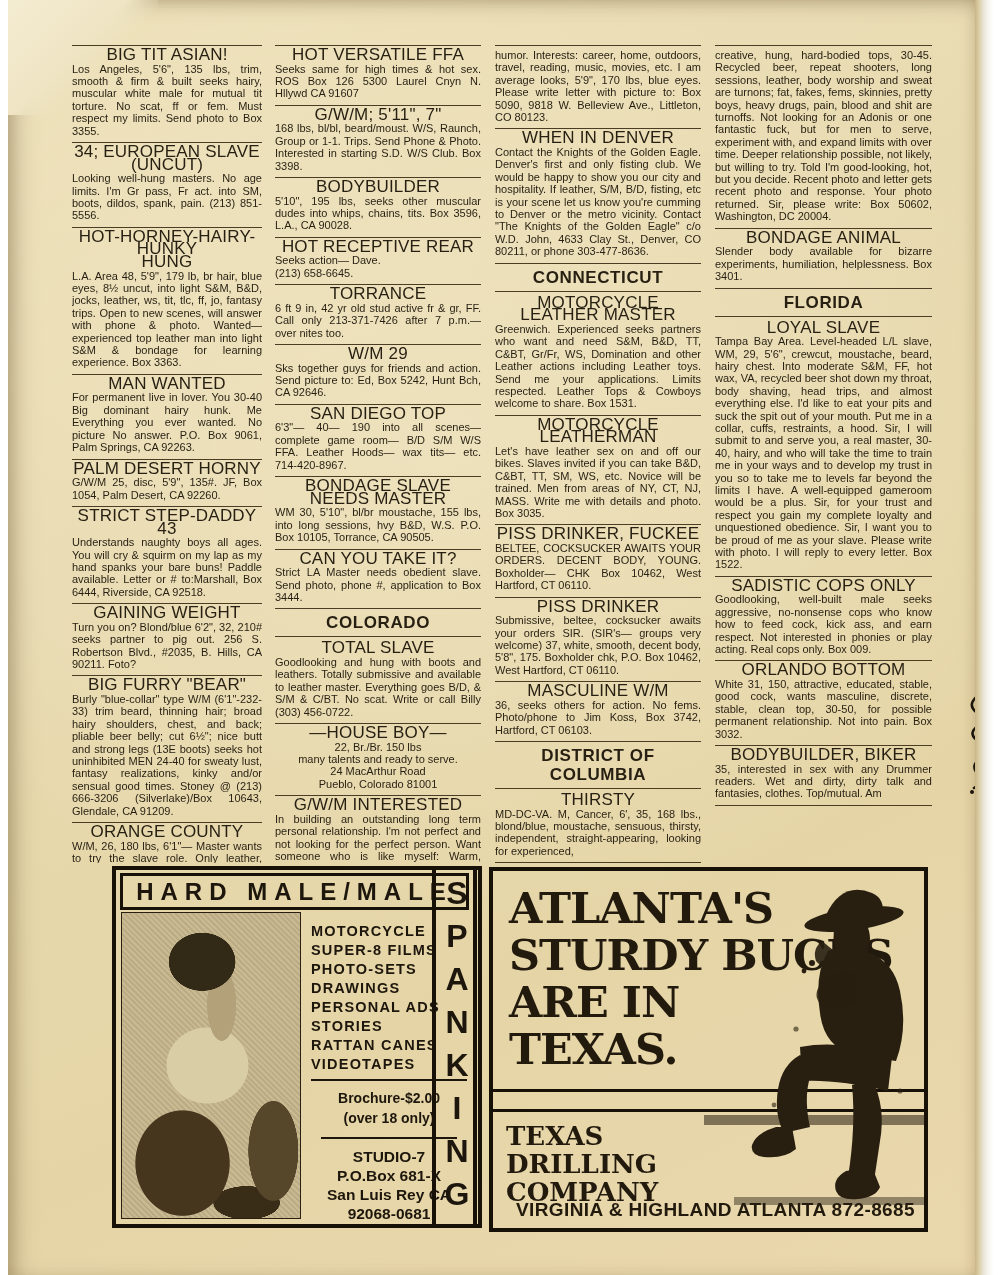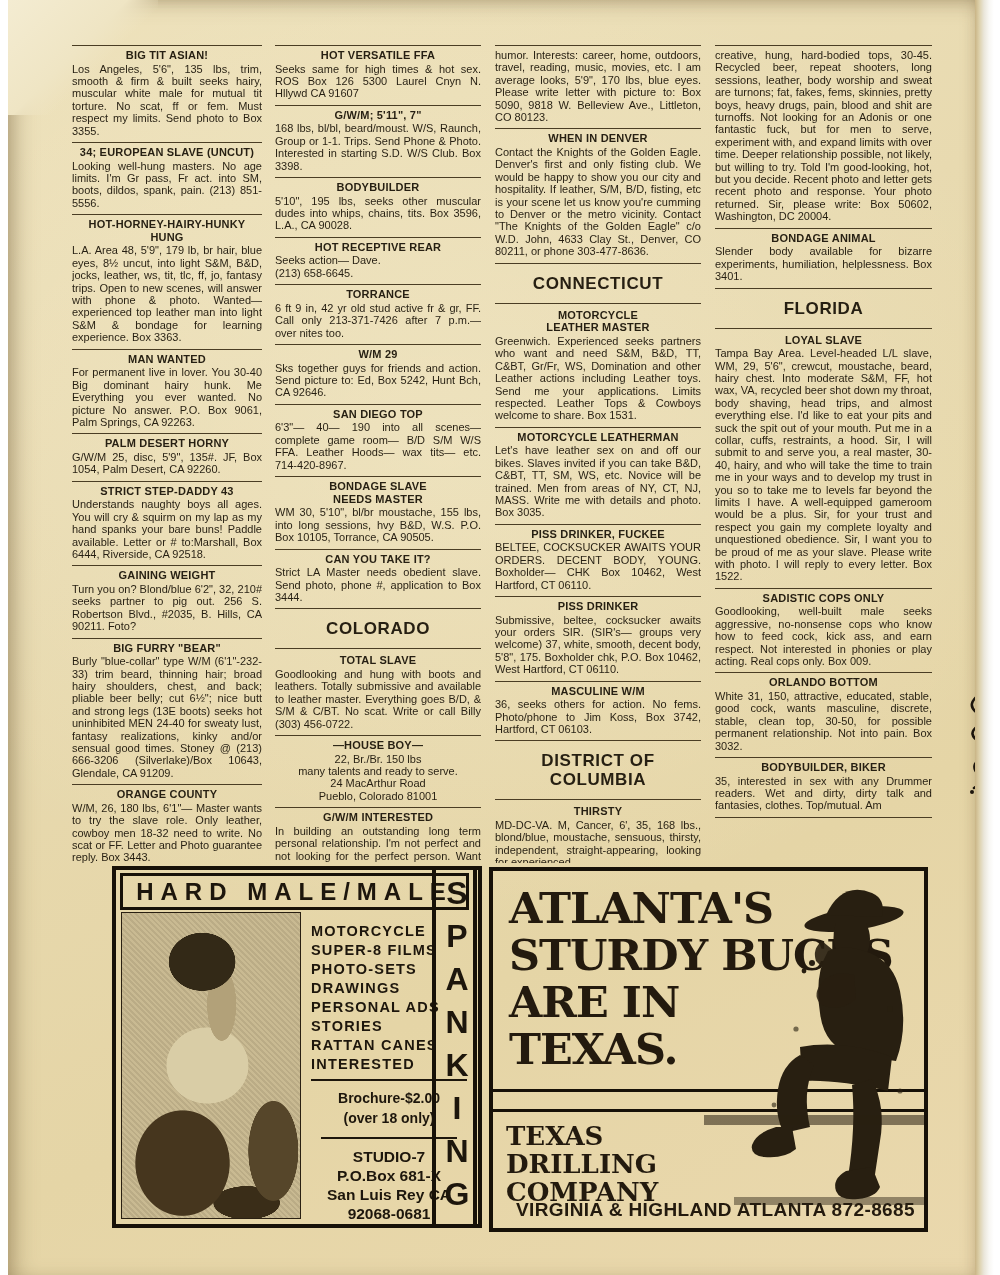--- a/index.html
+++ b/index.html
@@ -19,26 +19,26 @@
         background:linear-gradient(90deg,#c9b485 0,#dccfa8 4px,#eae6da 9px,#f8f7f3 14px,#ffffff 19px);}
   
   .col{position:absolute;top:45px;height:818px;overflow:hidden;color:#261f12;
        font-size:11px;line-height:12.4px;}
   #col1{left:64px;width:190px}
   #col2{left:267px;width:206px}
   #col3{left:487px;width:206px}
   #col4{left:707px;width:217px}
   .block{margin-bottom:5px;}
   .block.rule{border-top:1.5px solid #4a3d24;padding-top:3px;}
-  .ad-head{font-weight:700;text-align:center;font-size:11px;line-height:12.6px;
+  .ad-head{font-weight:400;text-align:center;font-size:17px;line-height:12.6px;
            letter-spacing:.2px;margin-bottom:1px;white-space:pre-line;}
   .ad-body{text-align:justify;white-space:pre-line;}
   .block.center .ad-body{text-align:center;}
   .section{border-top:1.5px solid #4a3d24;border-bottom:1.5px solid #4a3d24;
-           padding:10px 0;margin-bottom:5px;}
+           padding:4px 0;margin-bottom:5px;}
   .sec-title{font-weight:700;font-size:17px;line-height:19px;text-align:center;
              letter-spacing:.6px;white-space:pre-line;}
   .end-rule{border-top:1.5px solid #4a3d24;}
   
   #spank-main{position:absolute;left:60px;top:866px;width:357px;height:354px;
               border:4px solid #171108;margin-left:44px;}
   #spank-title{position:absolute;left:4px;top:3px;right:4px;height:31px;
                border:3px solid #171108;display:flex;align-items:center;justify-content:center;
                font-weight:700;font-size:24px;letter-spacing:7px;color:#1d160c;white-space:nowrap;}
   #spank-photo{position:absolute;left:5px;top:42px;width:178px;bottom:5px;
@@ -255,21 +255,21 @@
     <div id="spank-photo"></div>
     <div id="spank-itemcol">
       <div id="spank-items">
           <div>MOTORCYCLE</div>
           <div>SUPER-8 FILMS</div>
           <div>PHOTO-SETS</div>
           <div>DRAWINGS</div>
           <div>PERSONAL ADS</div>
           <div>STORIES</div>
           <div>RATTAN CANES</div>
-          <div>INTERESTED</div>
+          <div>VIDEOTAPES</div>
         </div>
       <div id="spank-brochure">
         <div>Brochure-$2.00</div>
         <div>(over 18 only)</div>
       </div>
       <div id="spank-div"></div>
       <div id="spank-studio">
           <div>STUDIO-7</div>
           <div>P.O.Box 681-X</div>
           <div>San Luis Rey CA</div>

